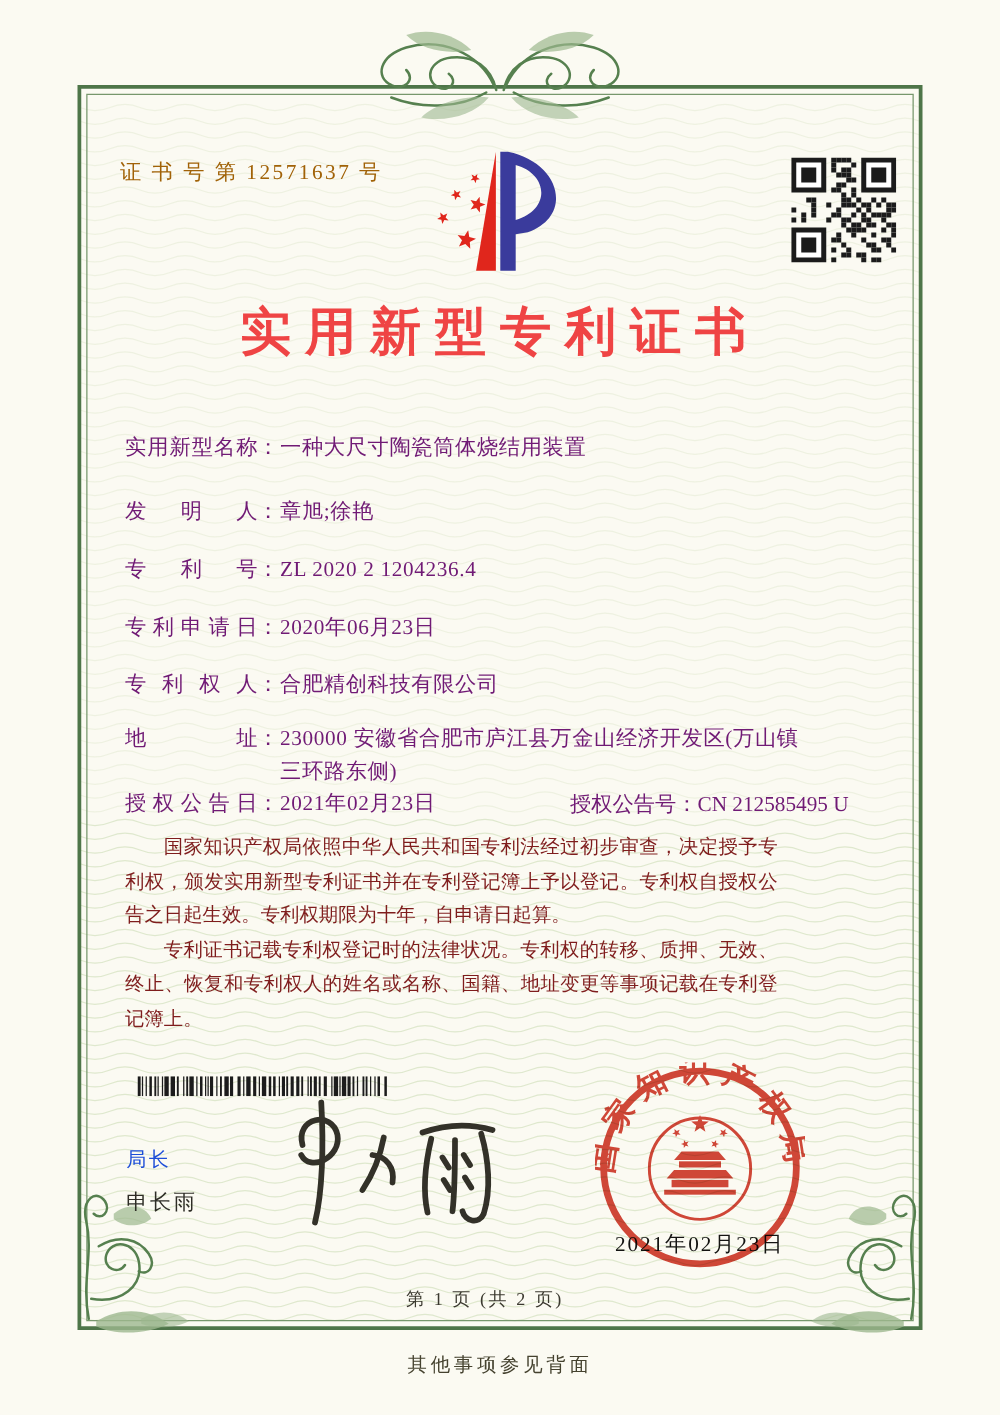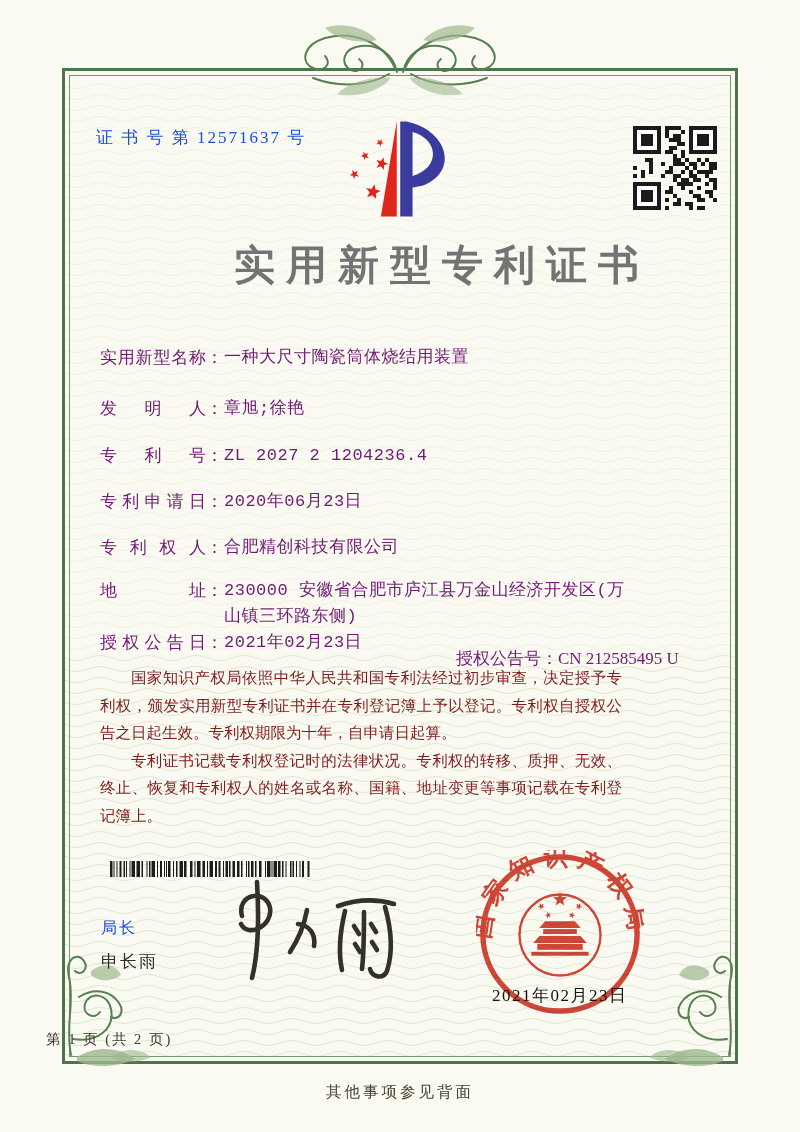--- a/index.html
+++ b/index.html
@@ -18,41 +18,41 @@
     color:var(--ink);
     position:relative;
     overflow:hidden;
   }
   #page{position:absolute;inset:0;width:800px;height:1132px;}
   #bg-svg{position:absolute;left:0;top:0;z-index:1;}
   .content{position:absolute;z-index:2;}
 
   .cert-no{
     left:96px;top:126px;
-    font-size:17px;letter-spacing:2px;color:#1d4ed8;
+    font-size:17px;letter-spacing:2px;color:#a16207;
   }
   .logo{left:336px;top:108px;width:132px;height:122px;}
   .qr{left:633px;top:126px;width:84px;height:84px;}
 
   .title{
     left:62px;top:238px;width:676px;text-align:center;
-    font-size:41px;font-weight:600;letter-spacing:11px;color:#737373;padding-left:42px;
+    font-size:41px;font-weight:600;letter-spacing:11px;color:#ef4444;
   }
 
   .frow{
     left:100px;width:540px;display:flex;align-items:flex-start;
     font-size:17px;line-height:26px;color:#701a75;
   }
   .flabel{
     display:inline-block;width:106px;flex:0 0 106px;
     text-align:justify;text-align-last:justify;
   }
   .fcolon{flex:0 0 18px;}
-  .fvalue{flex:1;letter-spacing:.5px;font-family:Liberation Mono, monospace;}
-  .grant-pair2{position:absolute;left:356px;top:16px;white-space:nowrap;}
+  .fvalue{flex:1;letter-spacing:.5px;}
+  .grant-pair2{position:absolute;left:356px;top:1px;white-space:nowrap;}
 
   .paras{
     left:100px;top:664px;width:522px;
     font-size:15.5px;line-height:1.78;color:#7f1d1d;
     text-align:justify;
   }
   .paras p{margin:0;text-indent:2em;}
 
   .barcode{left:110px;top:861px;width:200px;height:16px;}
 
@@ -62,21 +62,21 @@
 
   .seal{
     left:476px;top:850px;width:168px;height:168px;
     mix-blend-mode:multiply;opacity:.93;
   }
   .seal-date{
     left:492px;top:984px;font-size:17px;color:#141412;
     letter-spacing:1.5px;z-index:3;mix-blend-mode:multiply;
   }
 
-  .page-info{left:46px;top:1030px;width:652px;font-size:14.5px;letter-spacing:2px;color:#3b392f;}
+  .page-info{left:62px;top:1030px;width:652px;text-align:center;font-size:14.5px;letter-spacing:2px;color:#3b392f;}
   .back-note{left:0;top:1082px;width:800px;text-align:center;font-size:15.5px;letter-spacing:3px;color:#45422f;}
 </style>
 </head>
 <body>
 
 <div id="page">
 
   <svg id="bg-svg" width="800" height="1132" xmlns="http://www.w3.org/2000/svg">
     <g id="waves">
         <path d="M64 86 q12 5 24 0 q12 -5 24 0 q12 5 24 0 q12 -5 24 0 q12 5 24 0 q12 -5 24 0 q12 5 24 0 q12 -5 24 0 q12 5 24 0 q12 -5 24 0 q12 5 24 0 q12 -5 24 0 q12 5 24 0 q12 -5 24 0 q12 5 24 0 q12 -5 24 0 q12 5 24 0 q12 -5 24 0 q12 5 24 0 q12 -5 24 0 q12 5 24 0 q12 -5 24 0 q12 5 24 0 q12 -5 24 0 q12 5 24 0 q12 -5 24 0 q12 5 24 0 q12 -5 24 0" fill="none" stroke="#cfdfba" stroke-width="1" opacity="0.3"></path>
@@ -332,21 +332,21 @@
       <span class="fvalue">一种大尺寸陶瓷筒体烧结用装置</span>
   </div>
   <div class="content frow" style="top:396px">
     <span class="flabel">发明人</span>
       <span class="fcolon">：</span>
       <span class="fvalue">章旭;徐艳</span>
   </div>
   <div class="content frow" style="top:443px">
     <span class="flabel">专利号</span>
       <span class="fcolon">：</span>
-      <span class="fvalue">ZL 2027 2 1204236.4</span>
+      <span class="fvalue">ZL 2020 2 1204236.4</span>
   </div>
   <div class="content frow" style="top:489px">
     <span class="flabel">专利申请日</span>
       <span class="fcolon">：</span>
       <span class="fvalue">2020年06月23日</span>
   </div>
   <div class="content frow" style="top:535px">
     <span class="flabel">专利权人</span>
       <span class="fcolon">：</span>
       <span class="fvalue">合肥精创科技有限公司</span>

